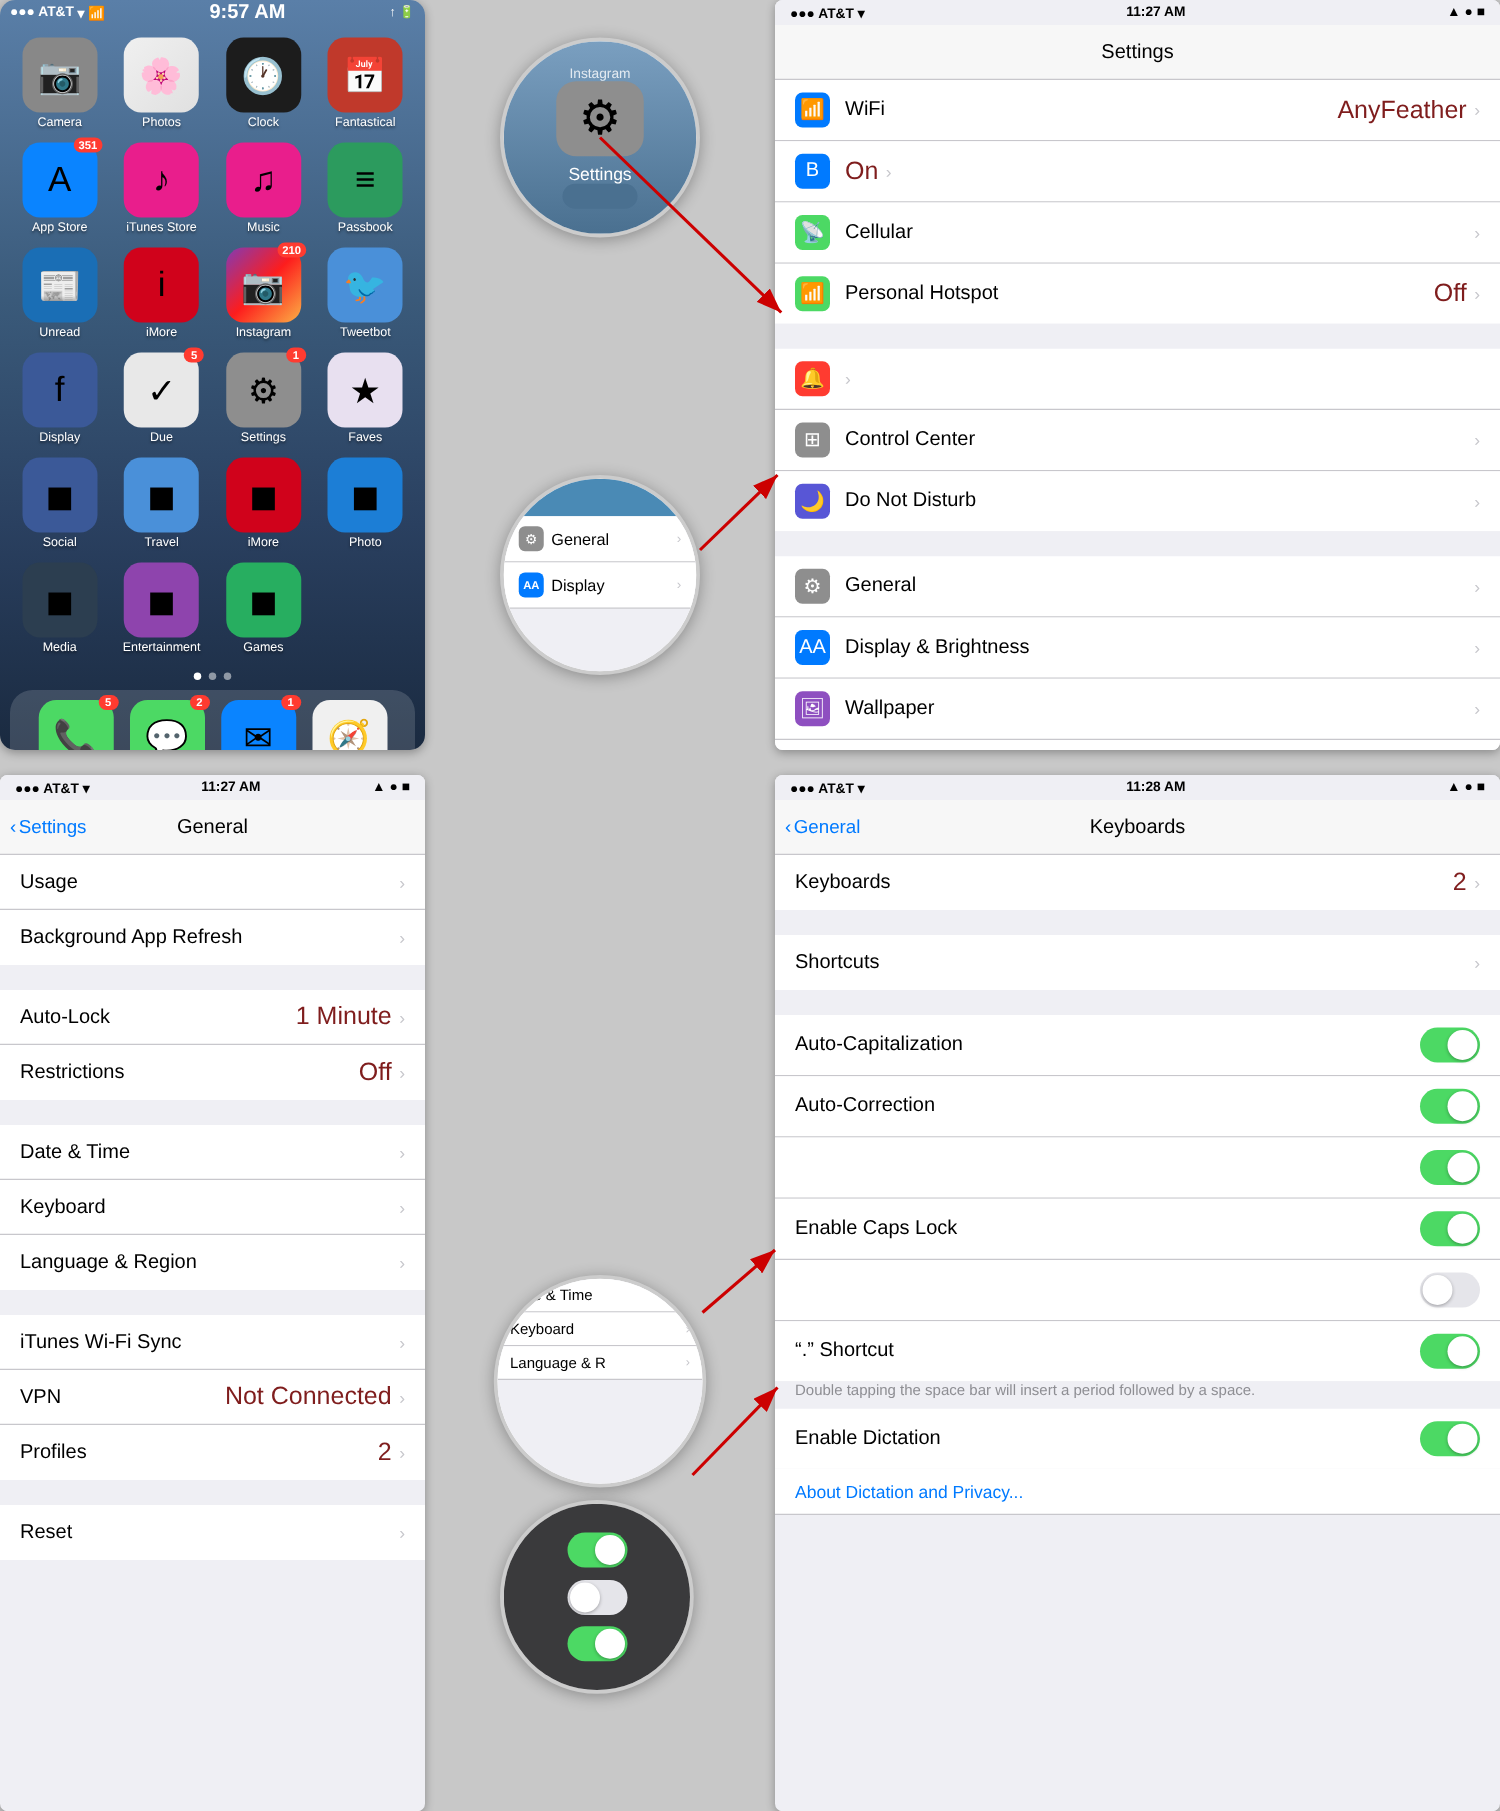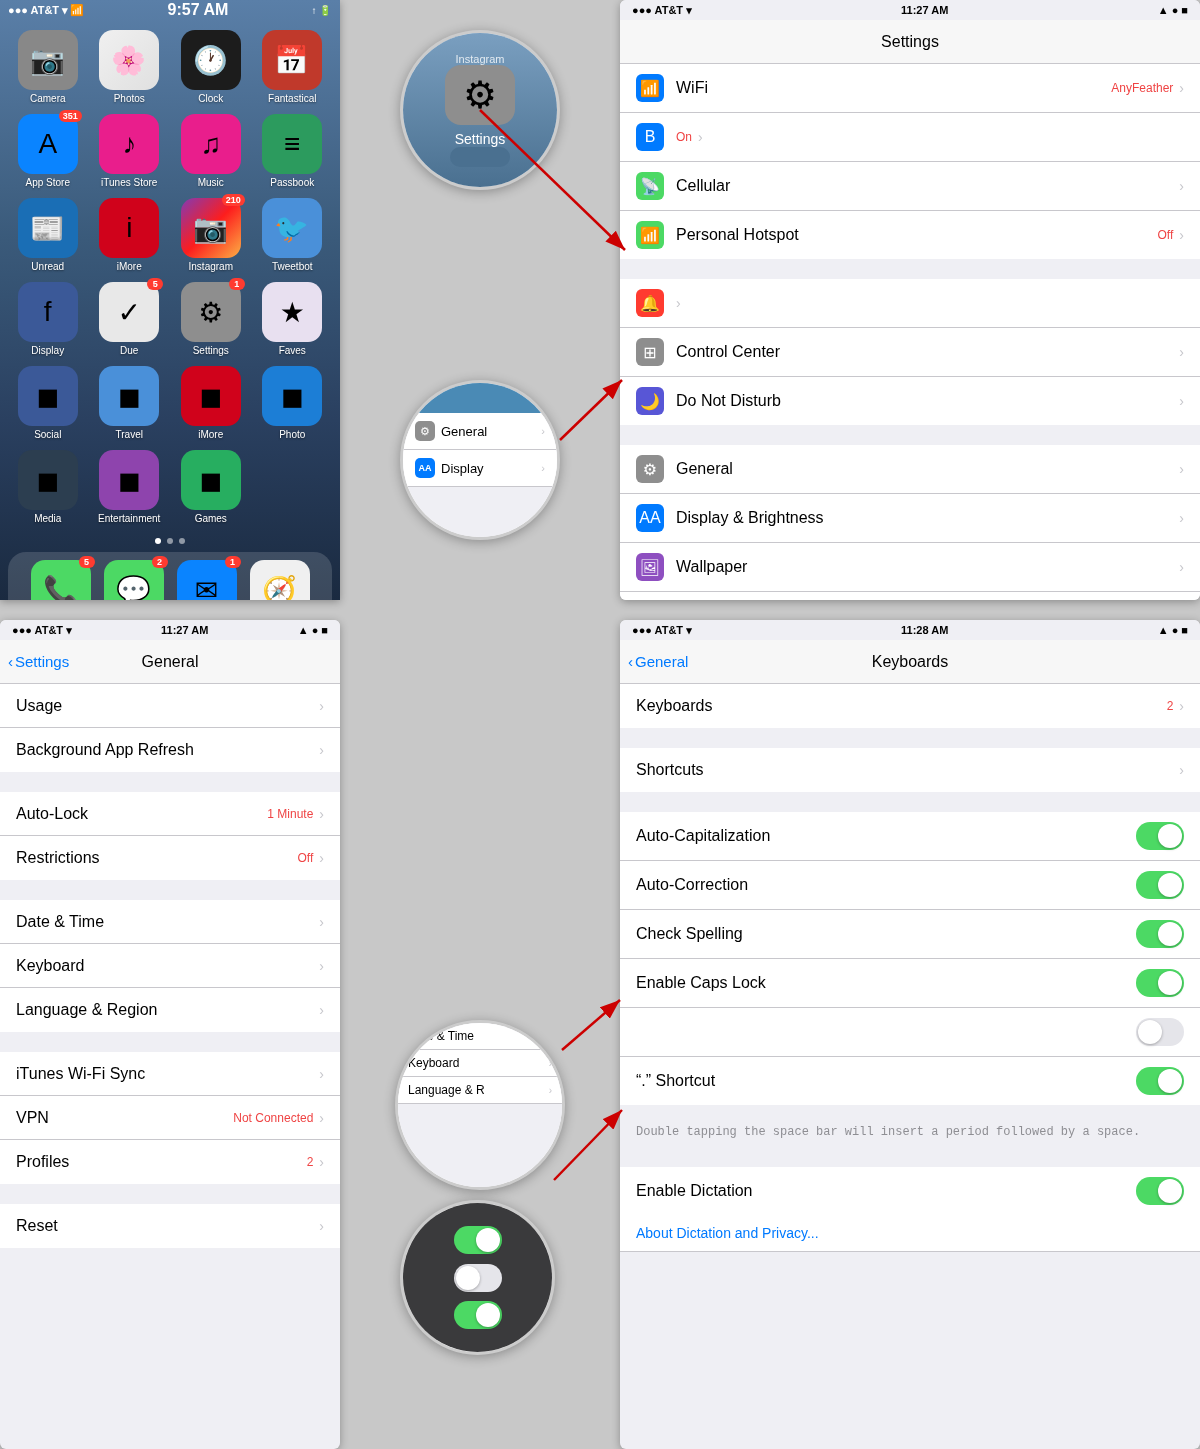--- a/index.html
+++ b/index.html
@@ -20,21 +20,21 @@
       overflow: hidden;
       box-shadow: 0 2px 8px rgba(0,0,0,0.3);
     }
 
     
     #iphone-home {
       left: 0; top: 0;
       width: 340px;
       height: 600px;
       background: linear-gradient(180deg, #5a7fa8 0%, #3a5a7a 40%, #2a4060 70%, #1a2a40 100%);
-      border-radius: 0;
+      border-radius: 12px;
     }
 
     .status-bar {
       display: flex;
       justify-content: space-between;
       align-items: center;
       padding: 3px 8px;
       color: white;
       font-size: 11px;
       font-weight: 600;
@@ -185,22 +185,22 @@
       font-size: 16px;
       flex-shrink: 0;
       color: white;
     }
     .settings-row-label {
       flex: 1;
       font-size: 16px;
       color: #000;
     }
     .settings-row-value {
-      font-size: 12px;
-      color: #ef4444;
+      font-size: 20px;
+      color: #7f1d1d;
       margin-right: 6px;
     }
     .chevron {
       color: #c7c7cc;
       font-size: 14px;
     }
 
     
     .zoom-circle {
       position: absolute;
@@ -336,23 +336,22 @@
       font-size: 15px;
       display: flex;
       align-items: center;
       gap: 2px;
       cursor: pointer;
     }
 
     .small-text {
       font-size: 12px;
       color: #8e8e93;
-      padding: 20px 16px;
+      padding: 0 16px;
       background: #efeff4;
-      font-family: Liberation Mono, monospace;
     }
 
     .link-text {
       color: #007aff;
       font-size: 14px;
       padding: 10px 16px;
       background: white;
       border-bottom: 1px solid #c8c7cc;
     }
 
@@ -927,21 +926,20 @@
       <div class="toggle-thumb" style="right:2px"></div>
     </div>
   </div>
         <div class="settings-row">
     <span class="settings-row-label">Auto-Correction</span>
     <div class="toggle-switch toggle-on" style="margin-left:auto;">
       <div class="toggle-thumb" style="right:2px"></div>
     </div>
   </div>
         <div class="settings-row">
-    <span class="settings-row-label">Check Spelling</span>
     <div class="toggle-switch toggle-on" style="margin-left:auto;">
       <div class="toggle-thumb" style="right:2px"></div>
     </div>
   </div>
         <div class="settings-row">
     <span class="settings-row-label">Enable Caps Lock</span>
     <div class="toggle-switch toggle-on" style="margin-left:auto;">
       <div class="toggle-thumb" style="right:2px"></div>
     </div>
   </div>

